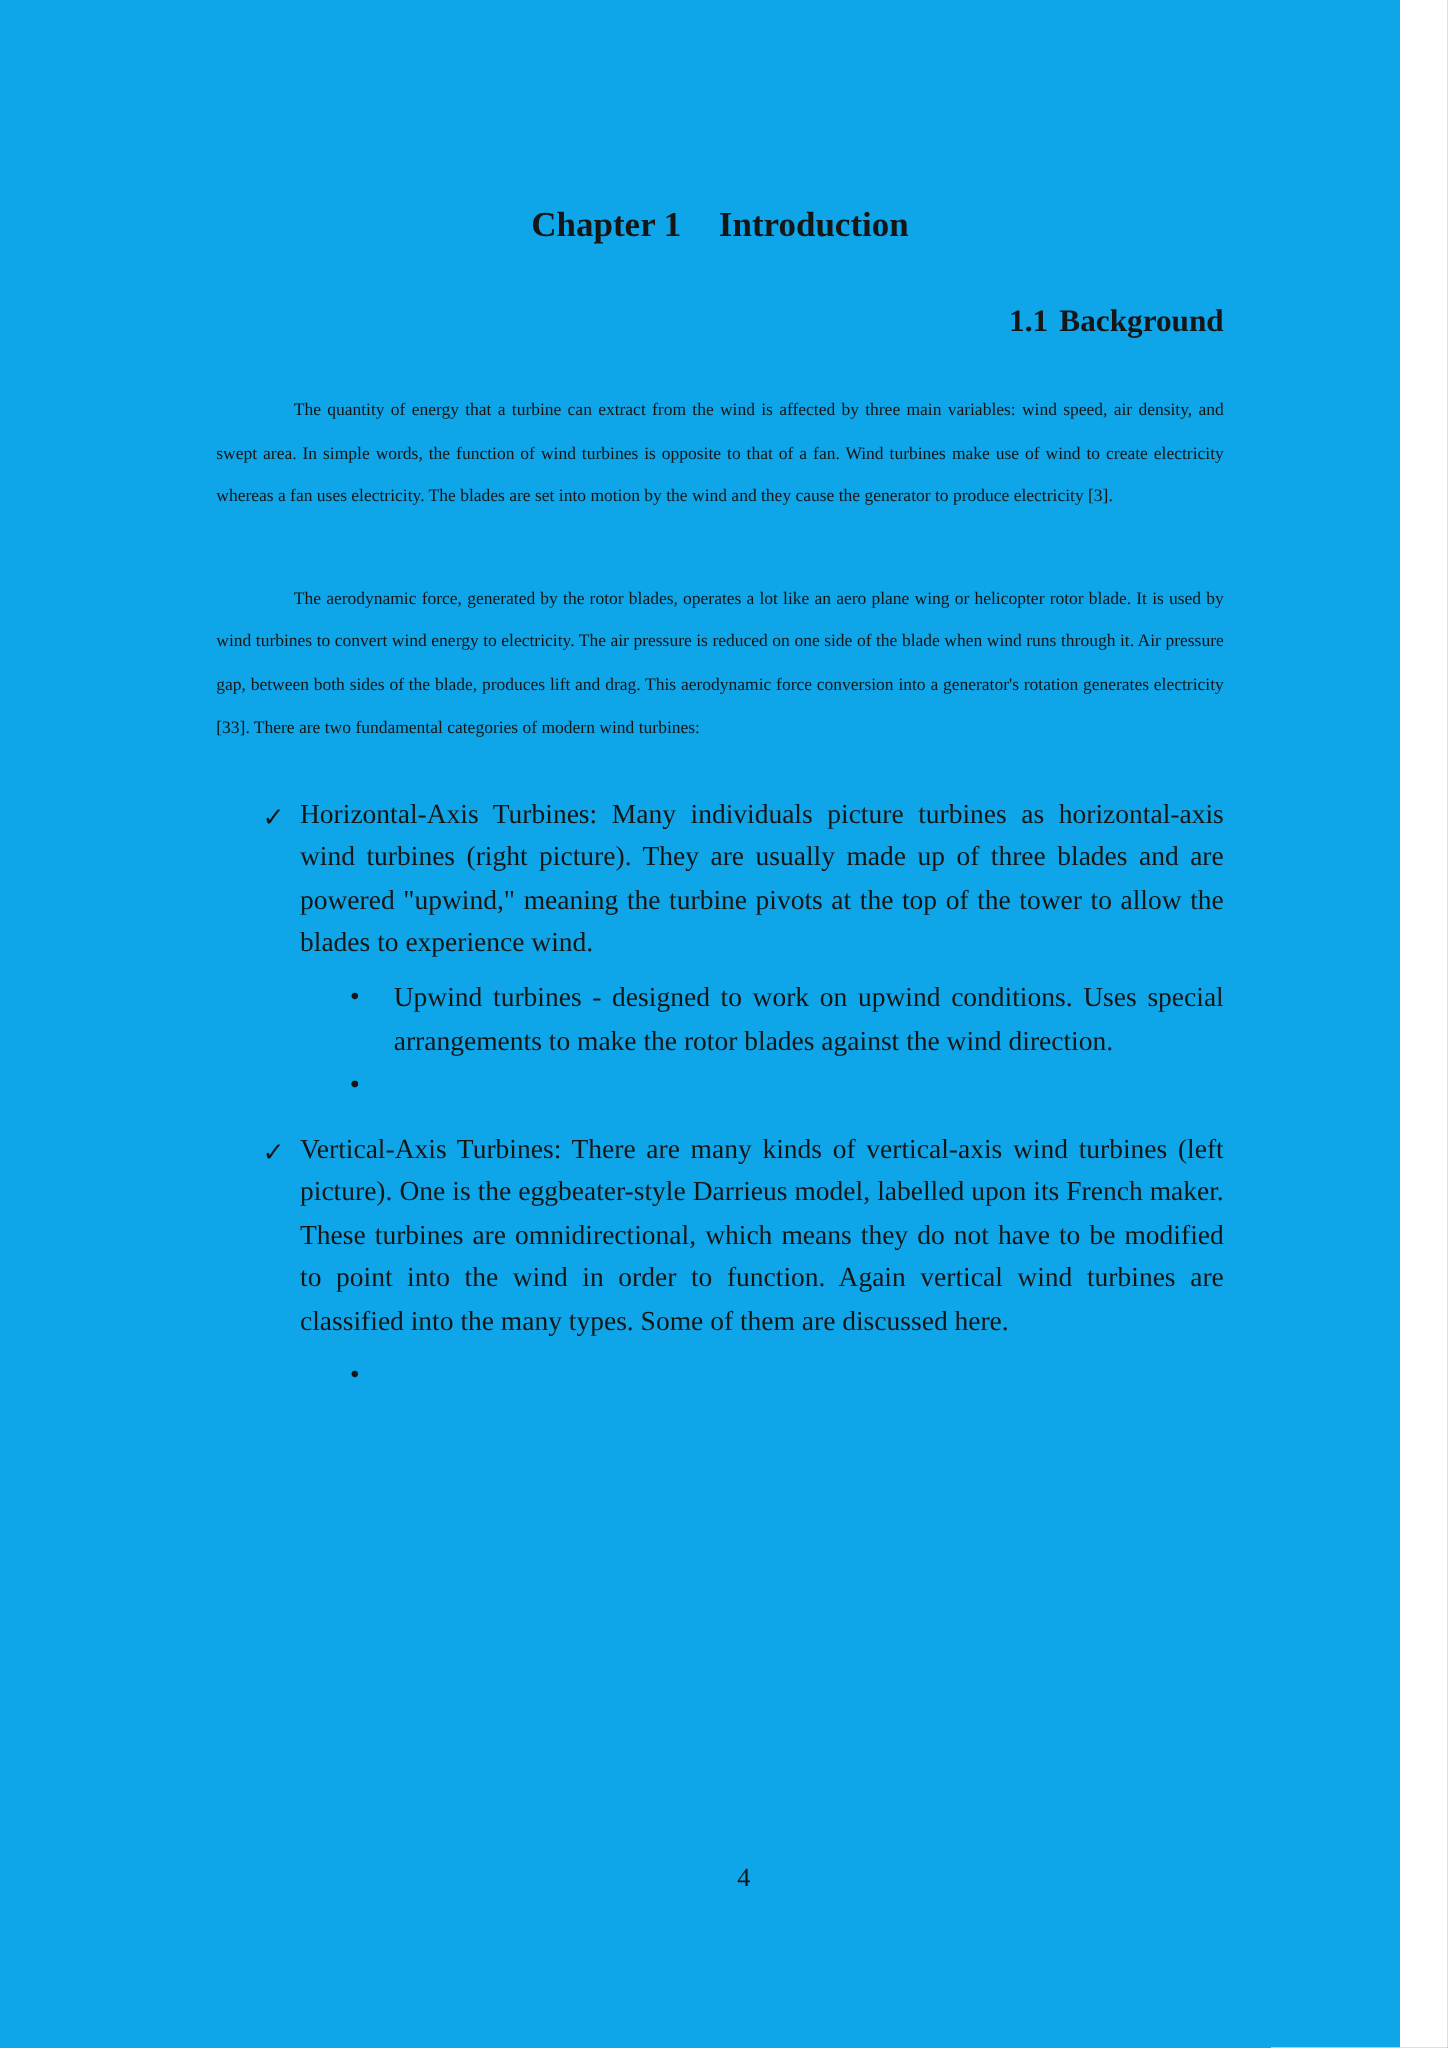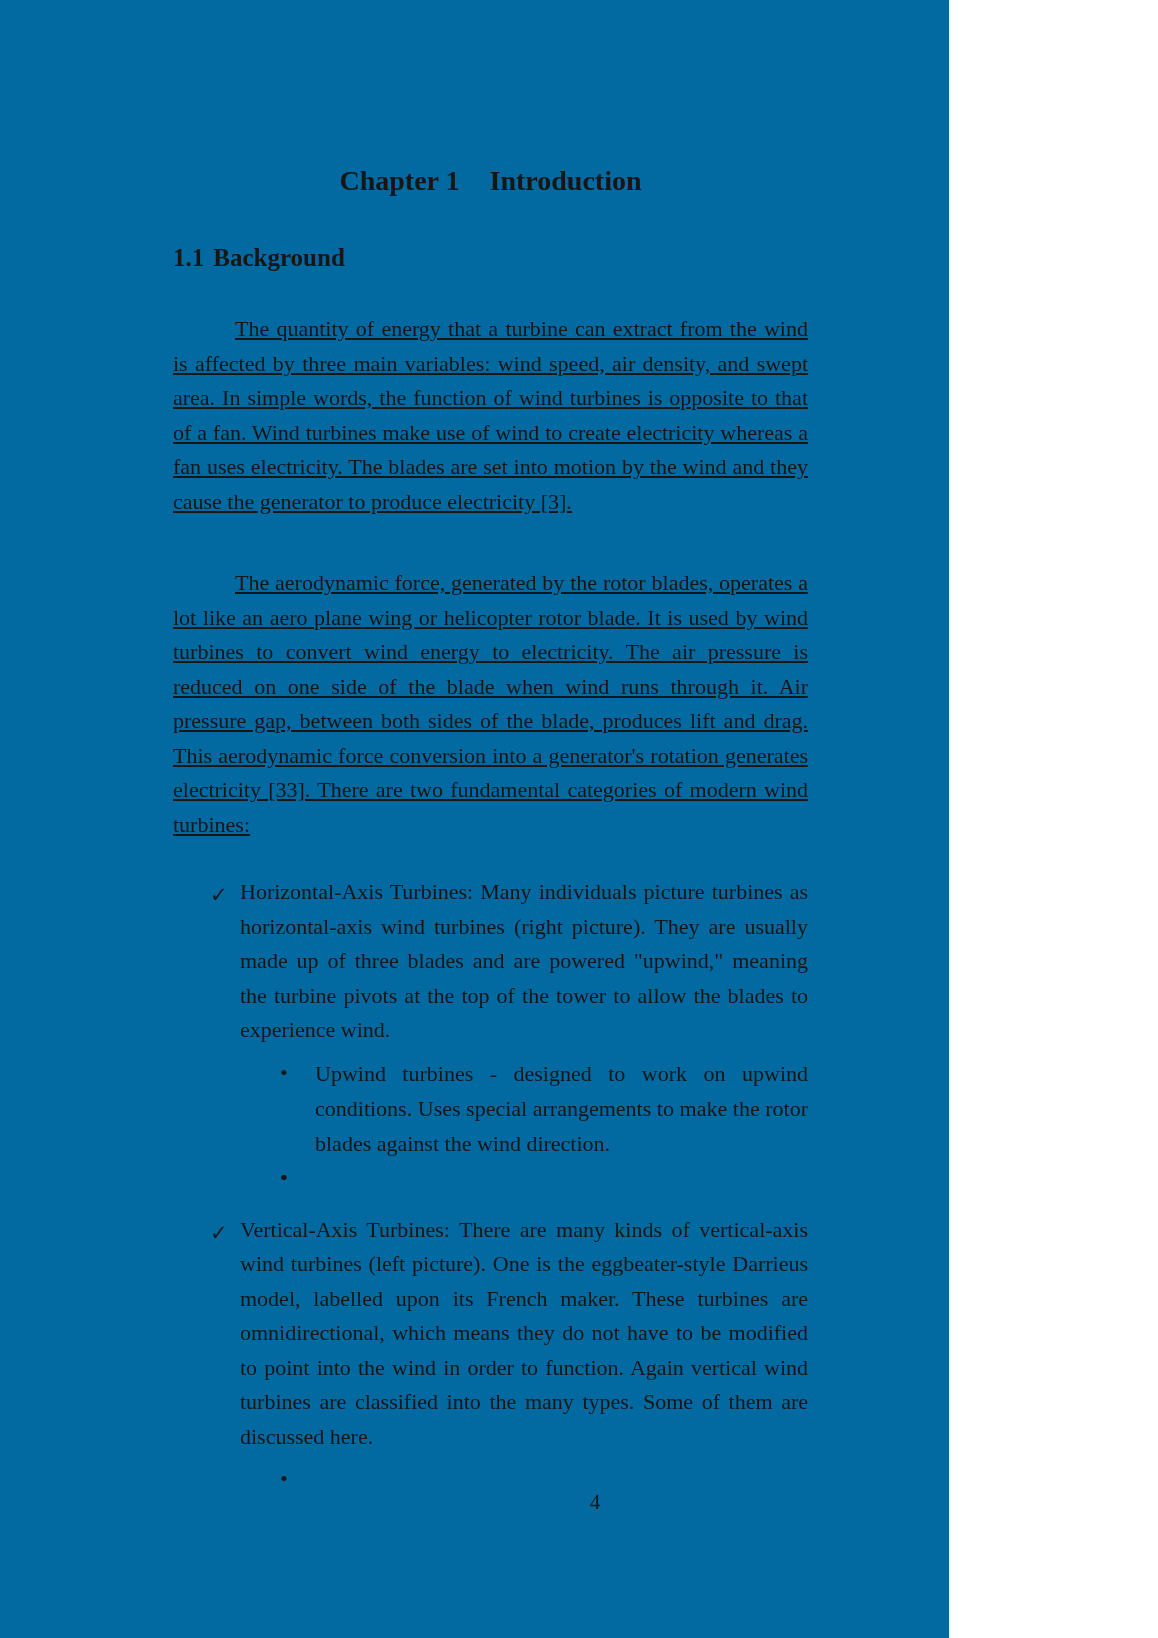--- a/index.html
+++ b/index.html
@@ -1,20 +1,20 @@
 <!DOCTYPE html>
 <html><head>
 <meta charset="utf-8">
 <style>
   html, body { margin: 0; padding: 0; background: #ffffff; }
   .page {
     position: relative;
-    width: 949px;
+    width: 1120px;
     height: 1638px;
-    background: #0369a1;
+    background: #0ea5e9;
     color: #161616;
     font-family: "Liberation Serif", "DejaVu Serif", serif;
     overflow: hidden;
   }
   .content {
     margin-left: 173px;
     margin-right: 141px; 
   }
   .chapter-title {
     margin: 0;
@@ -23,30 +23,29 @@
     font-size: 28px;
     font-weight: bold;
     line-height: 30px;
   }
   .chapter-title .chapter-label { margin-right: 30px; }
   .section-heading {
     margin: 48px 0 0 0;
     font-size: 25px;
     font-weight: bold;
     line-height: 28px;
-    text-align: left;
+    text-align: right;
   }
   .section-heading .section-number { margin-right: 9px; }
   .body-para {
     margin: 0;
-    font-size: 22px;
+    font-size: 14px;
     line-height: 34.5px;
     text-align: justify;
     text-indent: 62px;
-    text-decoration: underline;
   }
   .para-1 { margin-top: 40px; }
   .para-2 { margin-top: 47px; }
   .check-item {
     position: relative;
     margin: 0;
     padding-left: 67px;
     font-size: 22px;
     line-height: 34.5px;
     text-align: justify;

